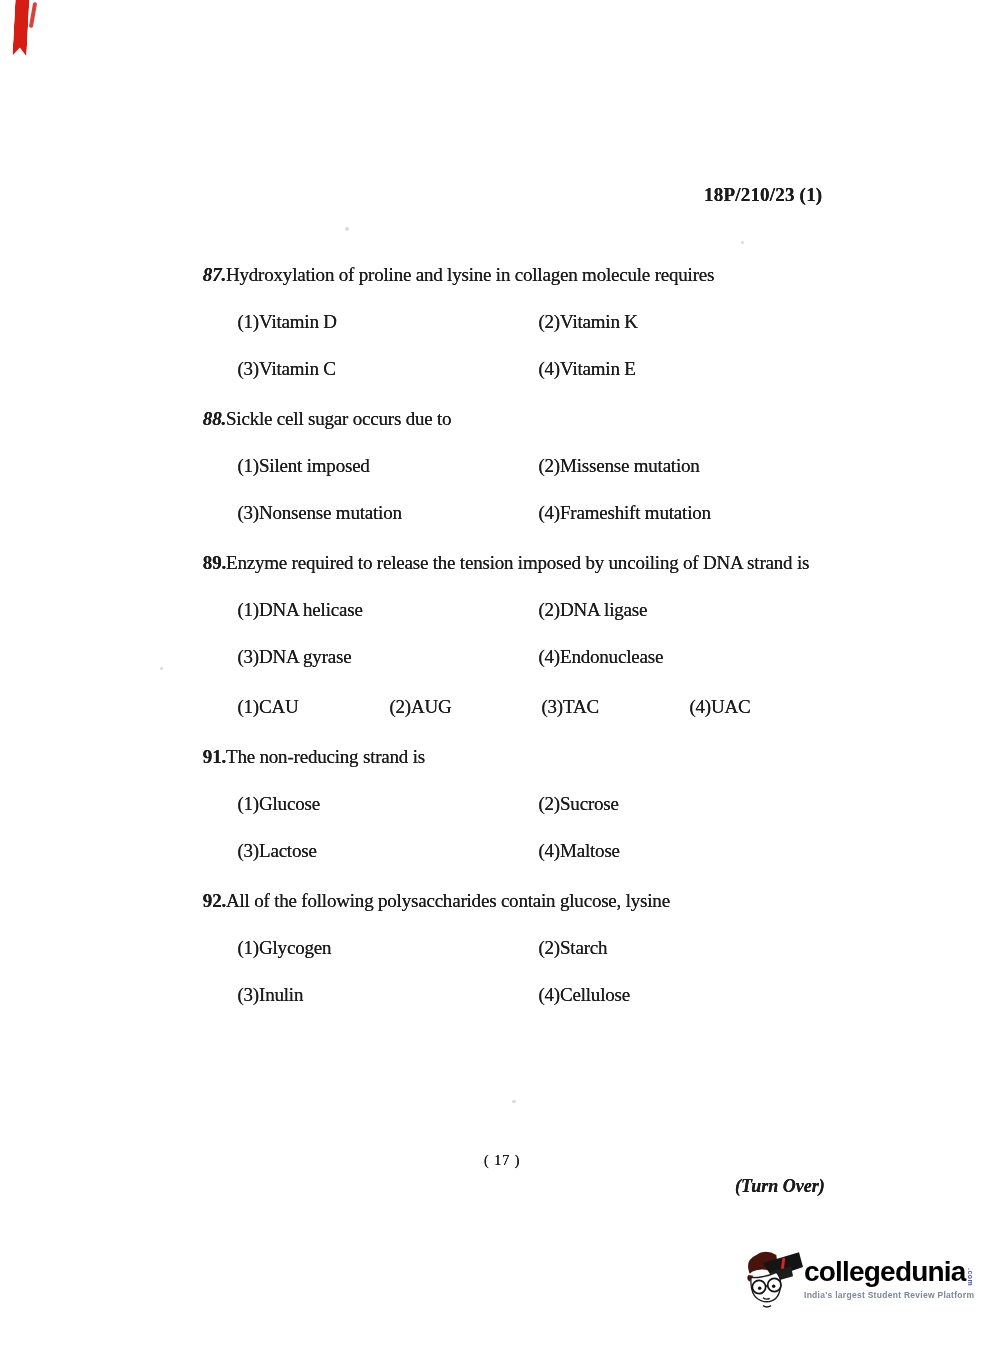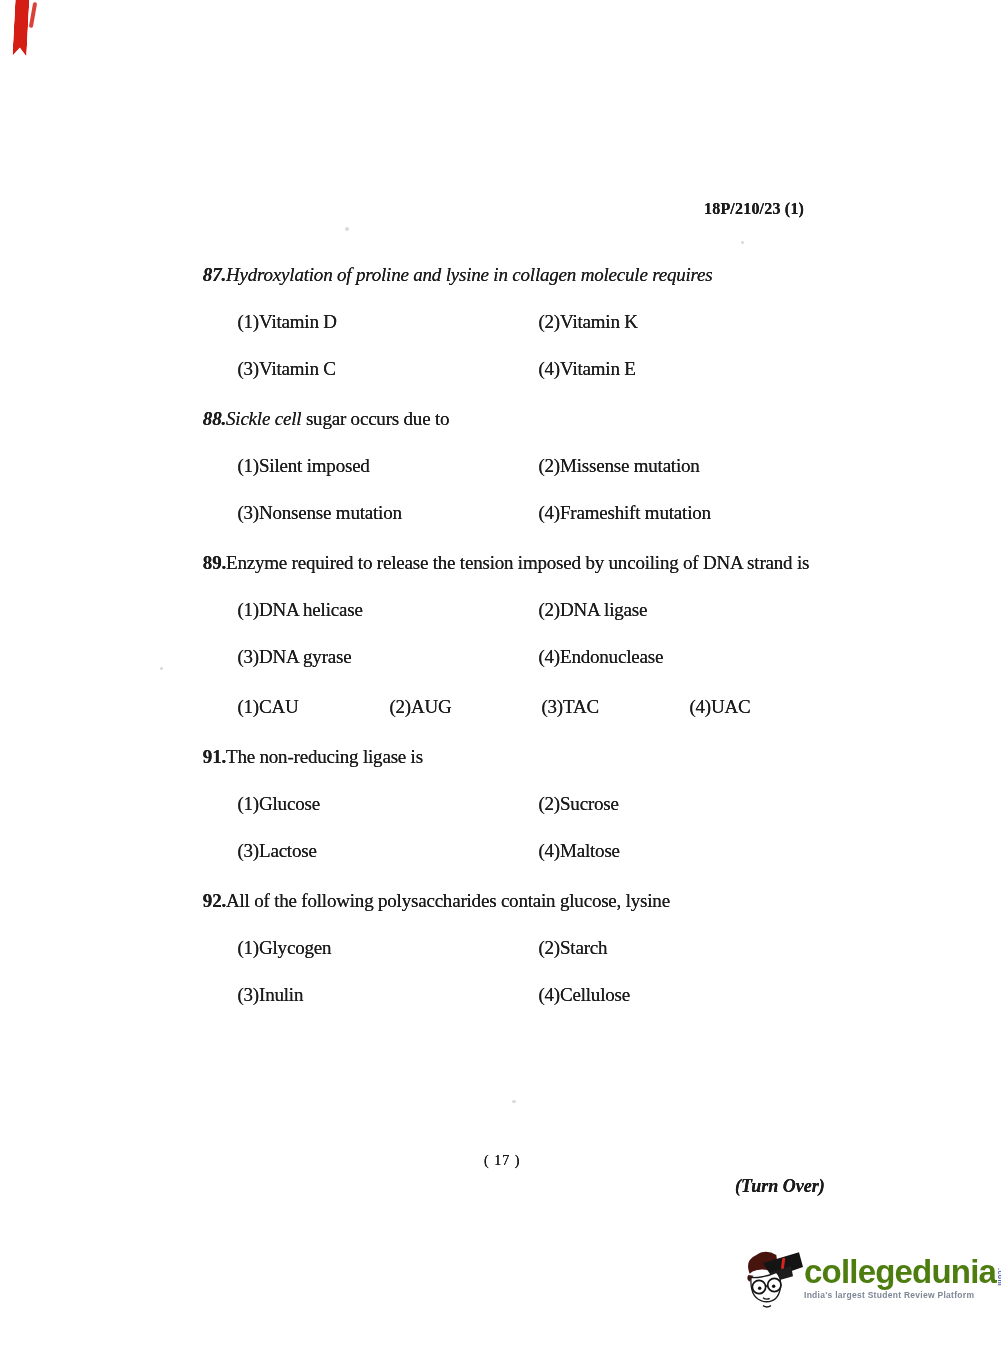--- a/index.html
+++ b/index.html
@@ -26,40 +26,40 @@
   }
   .corner-mark-2 {
     position: absolute; left: 31px; top: 2px;
     width: 4px; height: 26px;
     background: #d8423b;
     transform: rotate(10deg);
     border-radius: 2px;
   }
 
   .header-code {
-    position: absolute; left: 704px; top: 200px;
-    font-size: 16px; font-weight: bold;
+    position: absolute; left: 704px; top: 184px;
+    font-size: 19px; font-weight: bold;
     letter-spacing: 0.2px;
     text-shadow: 0 0 0.4px #000;
   }
 
   .questions {
     position: absolute; left: 183px; top: 262px; width: 690px;
     font-size: 19px; line-height: 25px;
     letter-spacing: -0.2px;
     text-shadow: 0 0 0.4px #1a1a1a;
     text-align: right;
   }
   .question { margin-bottom: 25px; }
   .q-head { display: flex; margin-bottom: 22px; }
   .q-num { flex: 0 0 43px; font-weight: bold; }
   .question:nth-of-type(1) .q-num,
   .question:nth-of-type(2) .q-num { font-style: italic; }
   .q-text { white-space: pre-line; max-width: 645px; }
-  .q-italic { font-style: italic; }
+  .q-italic { }
 
   .q-opts {
     display: grid;
     margin-left: 40px;
     row-gap: 22px;
     justify-content: start;
   }
   .q-opts.cols2 { grid-template-columns: 301px auto; }
   .q-opts.row4  { grid-template-columns: 152px 152px 148px auto; }
   .opt { display: flex; }
@@ -78,22 +78,22 @@
 
   
   .logo {
     position: absolute; left: 743px; top: 1246px;
     display: flex; align-items: flex-start;
   }
   .logo-mascot { width: 60px; height: 68px; flex: 0 0 60px; }
   .logo-textcol { margin-left: 1px; padding-top: 12px; font-family: "Liberation Sans", sans-serif; }
   .logo-wordrow { display: flex; align-items: flex-end; }
   .logo-word {
-    font-size: 33px; line-height: 28px; font-weight: bold;
-    color: #4d7c0f; letter-spacing: -0.8px;
+    font-size: 28px; line-height: 28px; font-weight: bold;
+    color: #000000; letter-spacing: -0.8px;
   }
   .logo-tld {
     writing-mode: vertical-rl;
     font-size: 7px; font-weight: bold; color: #4a5f9e;
     margin-left: 1px; line-height: 7px; letter-spacing: 0.5px;
   }
   .logo-tagline {
     margin-top: 4px;
     font-size: 8.5px; font-weight: bold;
     color: #7e8796; letter-spacing: 0.28px;
@@ -214,21 +214,21 @@
         <div class="opt">
             <span class="opt-num">(4)</span>
             <span class="opt-label">UAC</span>
           </div>
       </div>
     </div>
 
     <div class="question">
       <div class="q-head">
         <span class="q-num">91.</span>
-        <span class="q-text"><span class="q-italic"></span><span>The non-reducing ligase is</span></span>
+        <span class="q-text"><span class="q-italic"></span><span>The non-reducing strand is</span></span>
       </div>
       <div class="q-opts cols2">
         <div class="opt">
             <span class="opt-num">(1)</span>
             <span class="opt-label">Glucose</span>
           </div>
         <div class="opt">
             <span class="opt-num">(2)</span>
             <span class="opt-label">Sucrose</span>
           </div>

